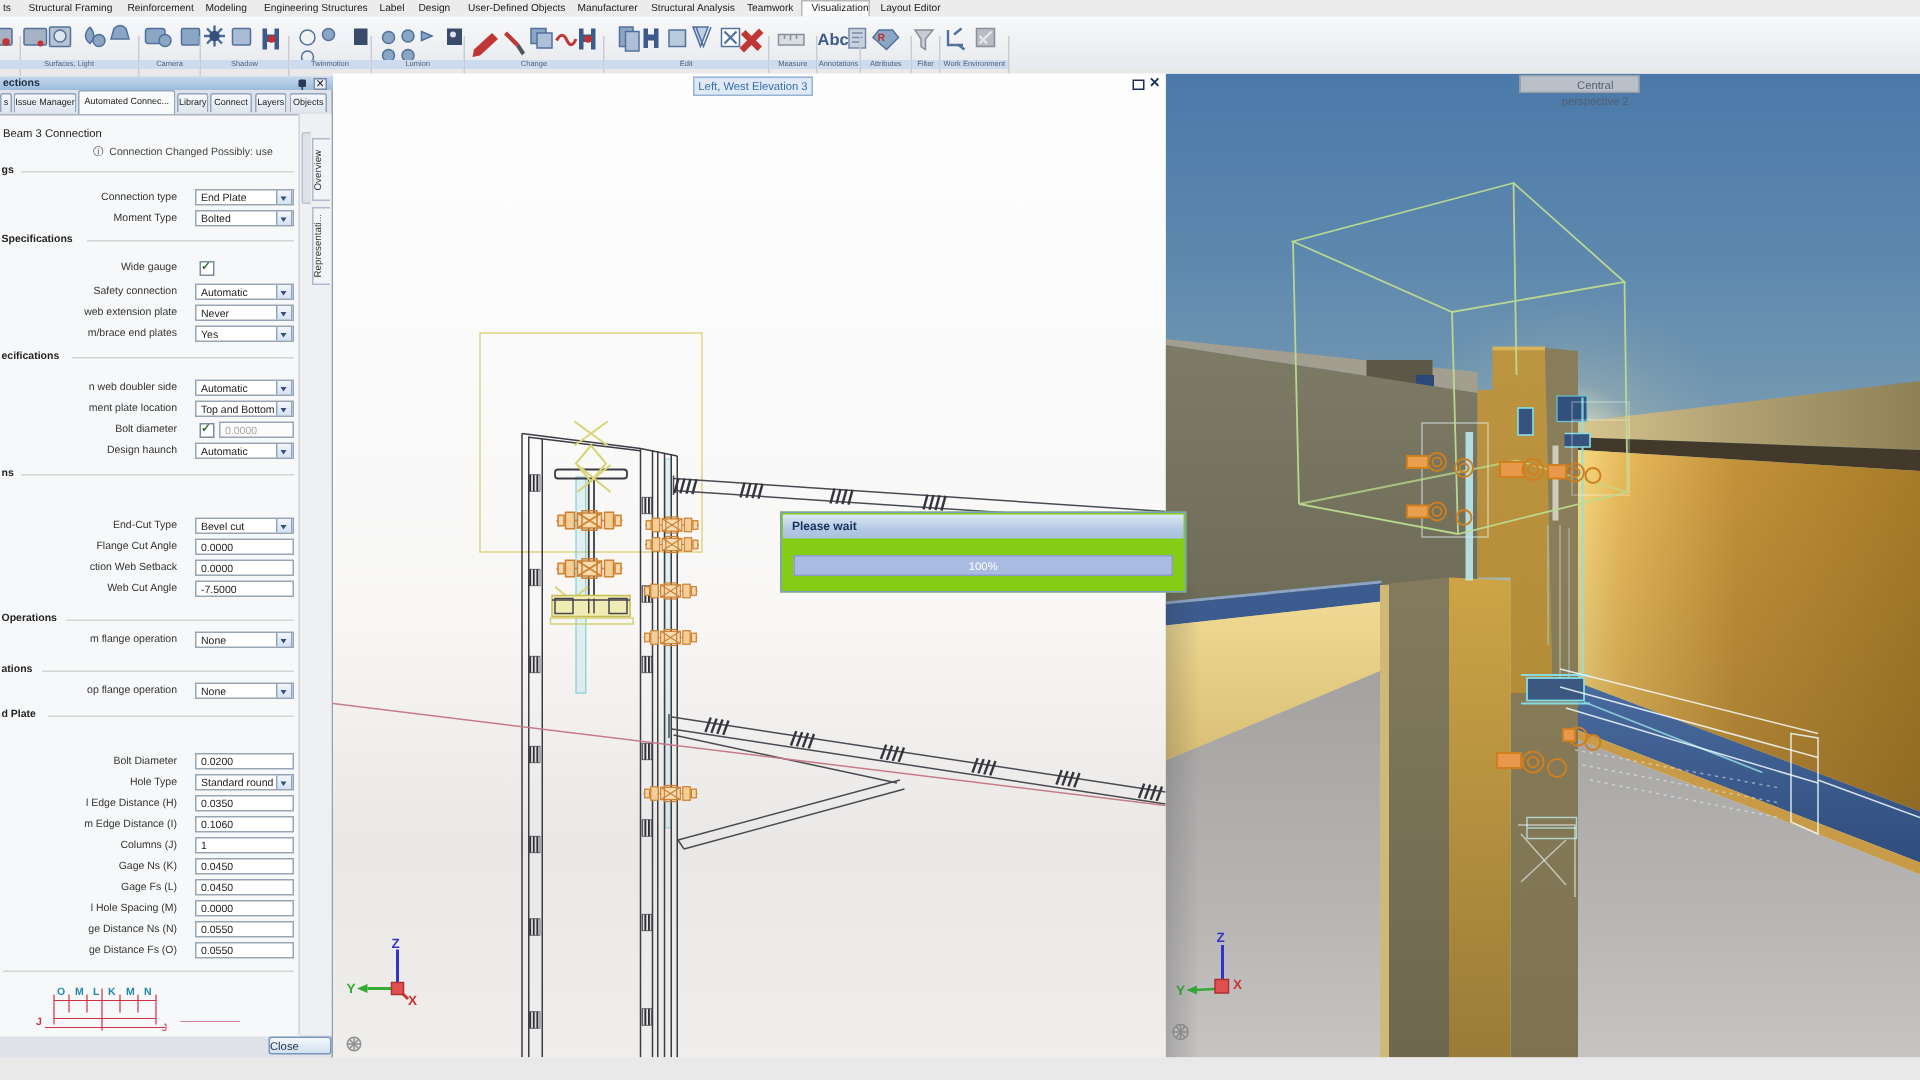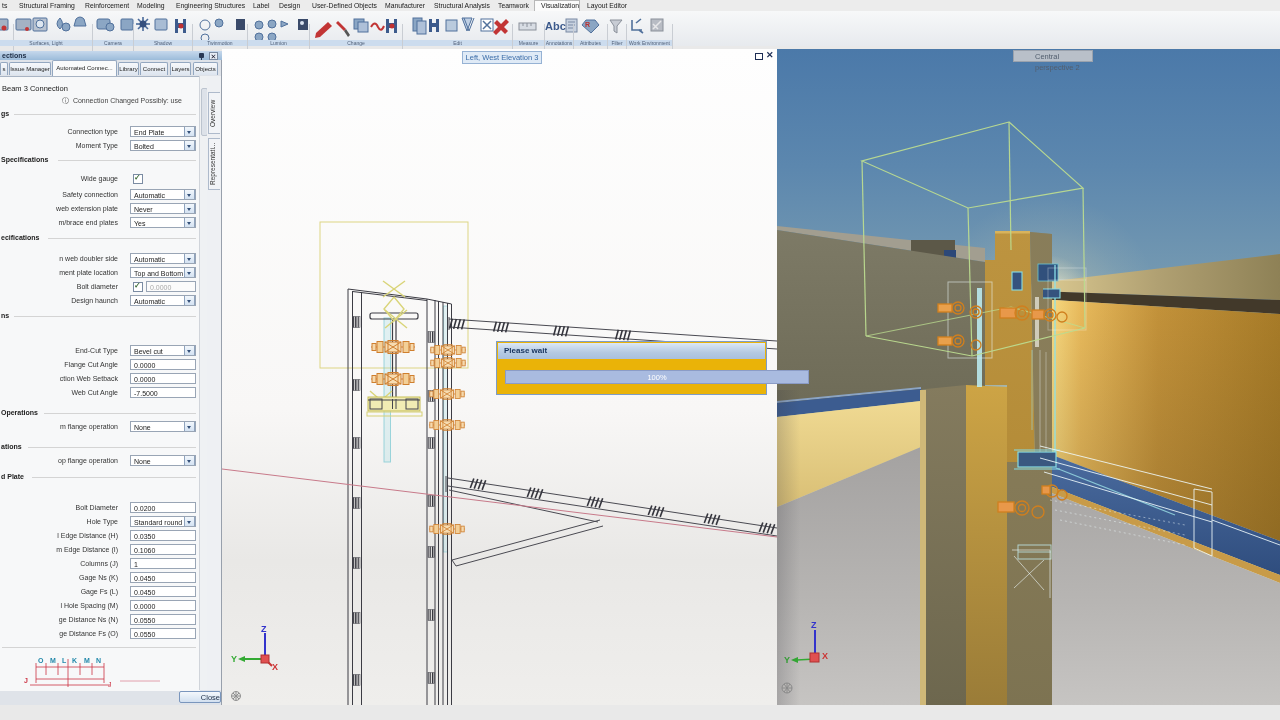--- a/index.html
+++ b/index.html
@@ -22,30 +22,30 @@
 .sect{position:absolute;left:1px;font-size:7px;font-weight:bold;color:#222;}
 .rule{position:absolute;height:1px;background:#d4d4d4;}
 .lbl{position:absolute;font-size:7px;color:#333;text-align:right;width:118px;left:0;}
 .fld{position:absolute;left:130px;width:66px;height:11px;border:1px solid #99a5b5;background:#fff;font-size:7px;color:#222;line-height:11px;padding-left:3px;box-sizing:border-box;white-space:nowrap;overflow:hidden;}
 .dd{position:absolute;right:0px;top:-1px;width:11px;height:11px;background:linear-gradient(#f2f7fc,#d4e2f2);border:1px solid #8fa3bd;box-sizing:border-box;}
 .dd:after{content:"";position:absolute;left:2px;top:4px;border:2px solid transparent;border-top:3px solid #35517a;}
 .chk{position:absolute;left:133px;width:8px;height:8px;border:1px solid #7b8ca3;background:#fff;}
 .chk:after{content:"\2713";position:absolute;left:0px;top:-2px;font-size:8px;color:#3a6b35;font-weight:bold;}
 #vtabs{position:absolute;right:0;top:25px;width:14px;height:614px;background:#eef0f3;}
 .vtab{position:absolute;left:1px;width:12px;background:#f2f4f7;border:1px solid #aebacb;border-left:none;font-size:6.5px;color:#333;writing-mode:vertical-rl;transform:rotate(180deg);text-align:center;box-sizing:border-box;}
-#closebtn{position:absolute;left:179px;top:640px;width:42px;height:12px;background:linear-gradient(#f4f8fc,#d2e0f0);border:1px solid #7a96bd;border-radius:2px;font-size:7.5px;color:#1c2c44;text-align:right;line-height:11px;box-sizing:border-box;}
+#closebtn{position:absolute;left:179px;top:640px;width:42px;height:12px;background:linear-gradient(#f4f8fc,#d2e0f0);border:1px solid #7a96bd;border-radius:2px;font-size:7.5px;color:#1c2c44;text-align:left;line-height:11px;box-sizing:border-box;}
 
 #view2d{position:absolute;left:222px;top:49px;width:556px;height:656px;background:linear-gradient(#fefefe 0%,#f8f7f6 55%,#e9e8e6 78%,#efeeec 100%);overflow:hidden;}
 #vtag2d{position:absolute;left:462px;top:51px;width:80px;height:13px;background:#dfeaf6;border:1px solid #96b2d4;font-size:7.5px;color:#3a6ca8;text-align:center;line-height:12px;box-sizing:border-box;}
 #view3d{position:absolute;left:777px;top:49px;width:503px;height:656px;overflow:hidden;}
-#vtag3d{position:absolute;left:236px;top:1px;width:80px;height:12px;background:#b9c0c9;border:1px solid #9aa2ad;font-size:7.5px;color:#525e6e;line-height:11px;box-sizing:border-box;padding-left:21px;}
-
-#dlg{position:absolute;left:496px;top:341px;width:271px;height:54px;background:#eab308;border:1px solid #7e9cc6;box-sizing:border-box;}
+#vtag3d{position:absolute;left:236px;top:1px;width:80px;height:12px;background:#b9c0c9;border:1px solid #9aa2ad;font-size:7.5px;color:#525e6e;text-align:center;line-height:11px;box-sizing:border-box;padding-left:21px;}
+
+#dlg{position:absolute;left:520px;top:341px;width:271px;height:54px;background:#84cc16;border:1px solid #7e9cc6;box-sizing:border-box;}
 #dlgtitle{position:absolute;left:1px;top:1px;right:1px;height:16px;background:linear-gradient(#dce8f5,#b4c9e2 60%,#a9c0dd);font-size:8px;font-weight:bold;color:#16325c;line-height:16px;padding-left:6px;}
-#dlgbar{position:absolute;left:8px;top:28px;width:304px;height:14px;background:#a9bbe0;border:1px solid #8b9cc6;box-sizing:border-box;font-size:7.5px;color:#fff;text-align:center;line-height:13px;}
+#dlgbar{position:absolute;left:8px;top:28px;width:253px;height:14px;background:#a9bbe0;border:1px solid #8b9cc6;box-sizing:border-box;font-size:7.5px;color:#fff;text-align:center;line-height:13px;}
 
 #statusbar{position:absolute;left:0;top:705px;width:1280px;height:15px;background:linear-gradient(#d7dce6,#c3c9d7);border-top:1px solid #a9aebc;box-sizing:border-box;font-size:8px;color:#333;}
 </style>
 </head>
 <body>
 <div id="root">
 
 <div id="menubar">
   <div id="menutab"></div>
   <span style="left:2px">ts</span>

